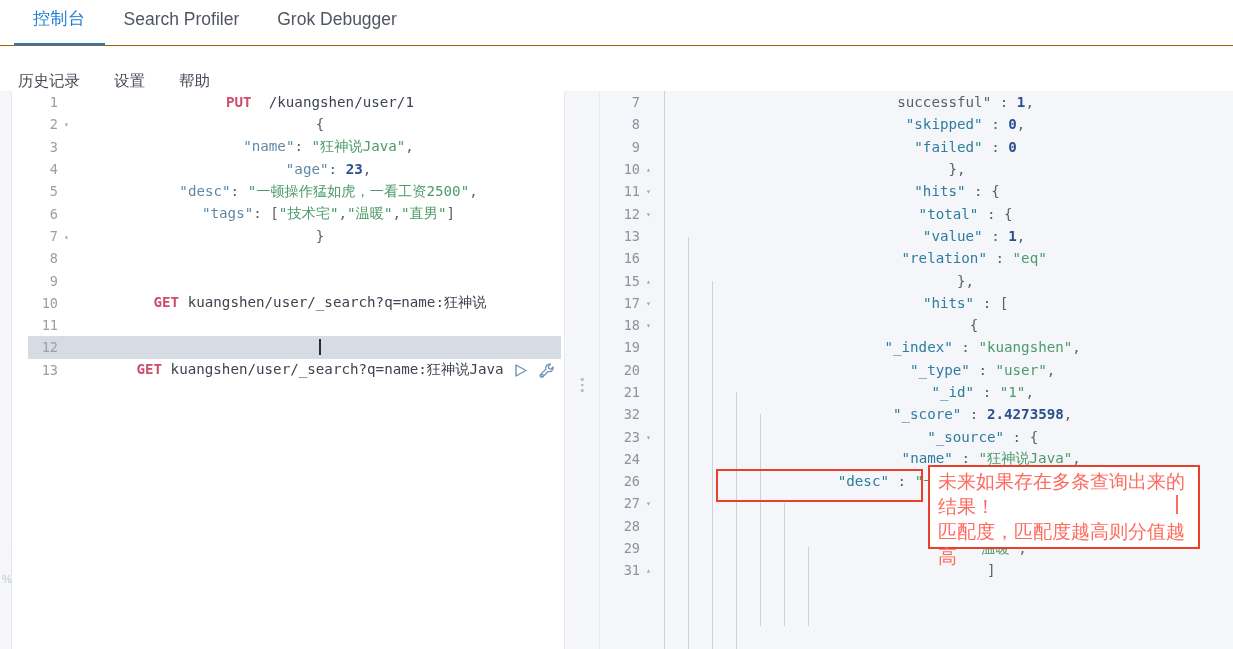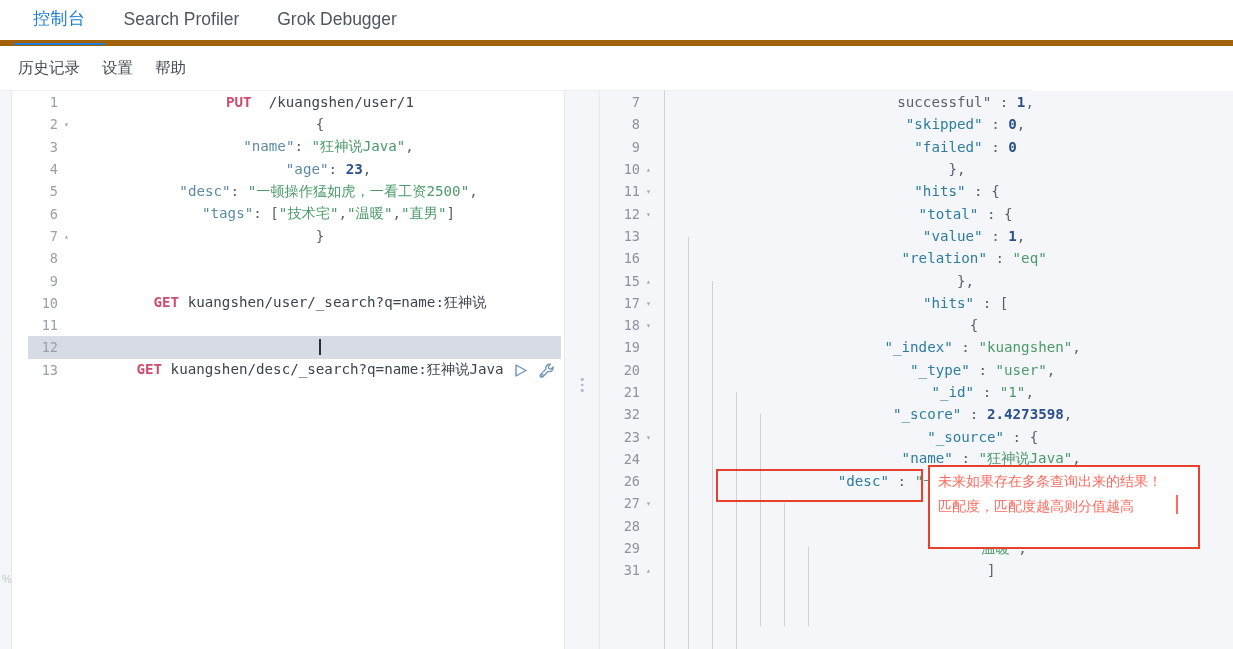--- a/index.html
+++ b/index.html
@@ -8,21 +8,21 @@
     background: #ffffff;
     font-family: "Liberation Sans", "DejaVu Sans", sans-serif;
     overflow: hidden;
   }
   #app { position: relative; width: 1233px; height: 649px; background: #fff; }
 
   
   .tabbar {
     position: absolute; left: 0; top: 0; width: 1233px; height: 46px;
     background: #ffffff;
-    border-bottom: 6px solid #a16207;
+    border-bottom: 1px solid #a16207;
     display: flex; align-items: flex-start;
     padding-left: 14px;
   }
   .tab {
     position: relative;
     height: 45px;
     line-height: 38px;
     padding: 0 19px;
     font-size: 17.5px;
     color: #4f5661;
@@ -31,25 +31,26 @@
   }
   .tab.cn { font-size: 17px; letter-spacing: .5px; }
   .tab.active { color: #1d7dd6; }
   .tab.active::after {
     content: ""; position: absolute; left: 0; right: 0; bottom: 0;
     height: 2.5px; background: #1d7dd6;
   }
 
   
   .menubar {
-    position: absolute; left: 0; top: 46px; width: 1031px; height: 45px;
+    position: absolute; left: 0; top: 59px; width: 1031px; height: 45px;
     background: #ffffff;
     border-bottom: 1px solid #eceef3;
     display: flex; align-items: center;
     padding-left: 18px;
+    gap: 12px;
   }
   .menuitem {
     font-size: 15.5px; color: #444b55;
     margin-right: 22px; cursor: pointer; white-space: nowrap;
   }
 
   
   .workspace {
     position: absolute; left: 0; top: 91px; width: 1233px; height: 558px;
     background: #f4f6fa;
@@ -156,21 +157,21 @@
     position: absolute;
     border: 2px solid #e8402a;
     background: transparent;
     pointer-events: none;
   }
   #ann-score { left: 716px; top: 378px; width: 207px; height: 33px; }
   #ann-note  { left: 928px; top: 374px; width: 272px; height: 84px; background: #ffffff; }
   .ann-text {
     position: absolute; left: 938px; top: 378px; width: 258px;
     color: #ff6a5e;
-    font-size: 14px;
+    font-size: 19px;
     line-height: 25px;
     font-family: "Liberation Sans", "DejaVu Sans", sans-serif;
     white-space: pre-line;
   }
   .ann-caret {
     position: absolute; left: 1176px; top: 404px;
     width: 1.5px; height: 19px; background: #ff6a5e;
   }
 </style>
 </head>
@@ -209,21 +210,21 @@
           <div class="code-line"><div class="gutter">3</div><div class="code-text"><span class="k-punc">  </span><span class="k-key">"name"</span><span class="k-punc">: </span><span class="k-str">"狂神说Java"</span><span class="k-punc">,</span></div></div>
           <div class="code-line"><div class="gutter">4</div><div class="code-text"><span class="k-punc">  </span><span class="k-key">"age"</span><span class="k-punc">: </span><span class="k-num">23</span><span class="k-punc">,</span></div></div>
           <div class="code-line"><div class="gutter">5</div><div class="code-text"><span class="k-punc">  </span><span class="k-key">"desc"</span><span class="k-punc">: </span><span class="k-str">"一顿操作猛如虎，一看工资2500"</span><span class="k-punc">,</span></div></div>
           <div class="code-line"><div class="gutter">6</div><div class="code-text"><span class="k-punc">  </span><span class="k-key">"tags"</span><span class="k-punc">: [</span><span class="k-str">"技术宅"</span><span class="k-punc">,</span><span class="k-str">"温暖"</span><span class="k-punc">,</span><span class="k-str">"直男"</span><span class="k-punc">]</span></div></div>
           <div class="code-line"><div class="gutter">7<span class="fold">▴</span></div><div class="code-text"><span class="k-punc">}</span></div></div>
           <div class="code-line"><div class="gutter">8</div><div class="code-text"></div></div>
           <div class="code-line"><div class="gutter">9</div><div class="code-text"></div></div>
           <div class="code-line"><div class="gutter">10</div><div class="code-text"><span class="k-method">GET</span> <span class="k-url">kuangshen/user/_search?q=name:狂神说</span><span class="k-punc"></span></div></div>
           <div class="code-line"><div class="gutter">11</div><div class="code-text"></div></div>
           <div class="code-line active"><div class="lh"></div><div class="gutter">12</div><div class="code-text"><span class="caret"></span></div></div>
-          <div class="code-line"><div class="gutter">13</div><div class="code-text"><span class="k-method">GET</span> <span class="k-url">kuangshen/desc/_search?q=name:狂神说Java</span><span class="k-punc"></span></div><div class="run-icons"><span class="icon-btn"><svg width="17" height="17" viewBox="0 0 17 17">
+          <div class="code-line"><div class="gutter">13</div><div class="code-text"><span class="k-method">GET</span> <span class="k-url">kuangshen/user/_search?q=name:狂神说Java</span><span class="k-punc"></span></div><div class="run-icons"><span class="icon-btn"><svg width="17" height="17" viewBox="0 0 17 17">
                   <polygon points="4,3 14,8.5 4,14" fill="none" stroke="#6f93b5" stroke-width="1.4" stroke-linejoin="round"></polygon>
                 </svg></span><span class="icon-btn"><svg width="18" height="18" viewBox="0 0 18 18">
                   <path d="M12.4 2.2a4 4 0 0 0-4.6 5.1L2.6 12.4a1.6 1.6 0 1 0 2.3 2.3l5.1-5.2a4 4 0 0 0 5.1-4.6l-2.3 2.3-2-.5-.5-2z" fill="none" stroke="#6f93b5" stroke-width="1.3" stroke-linejoin="round"></path>
                   <circle cx="4.3" cy="13.3" r="1.1" fill="none" stroke="#6f93b5" stroke-width="1.1"></circle>
                 </svg></span></div></div>
         </div>
     </div>
 
     <div class="splitter">
       <div class="splitter-handle">

